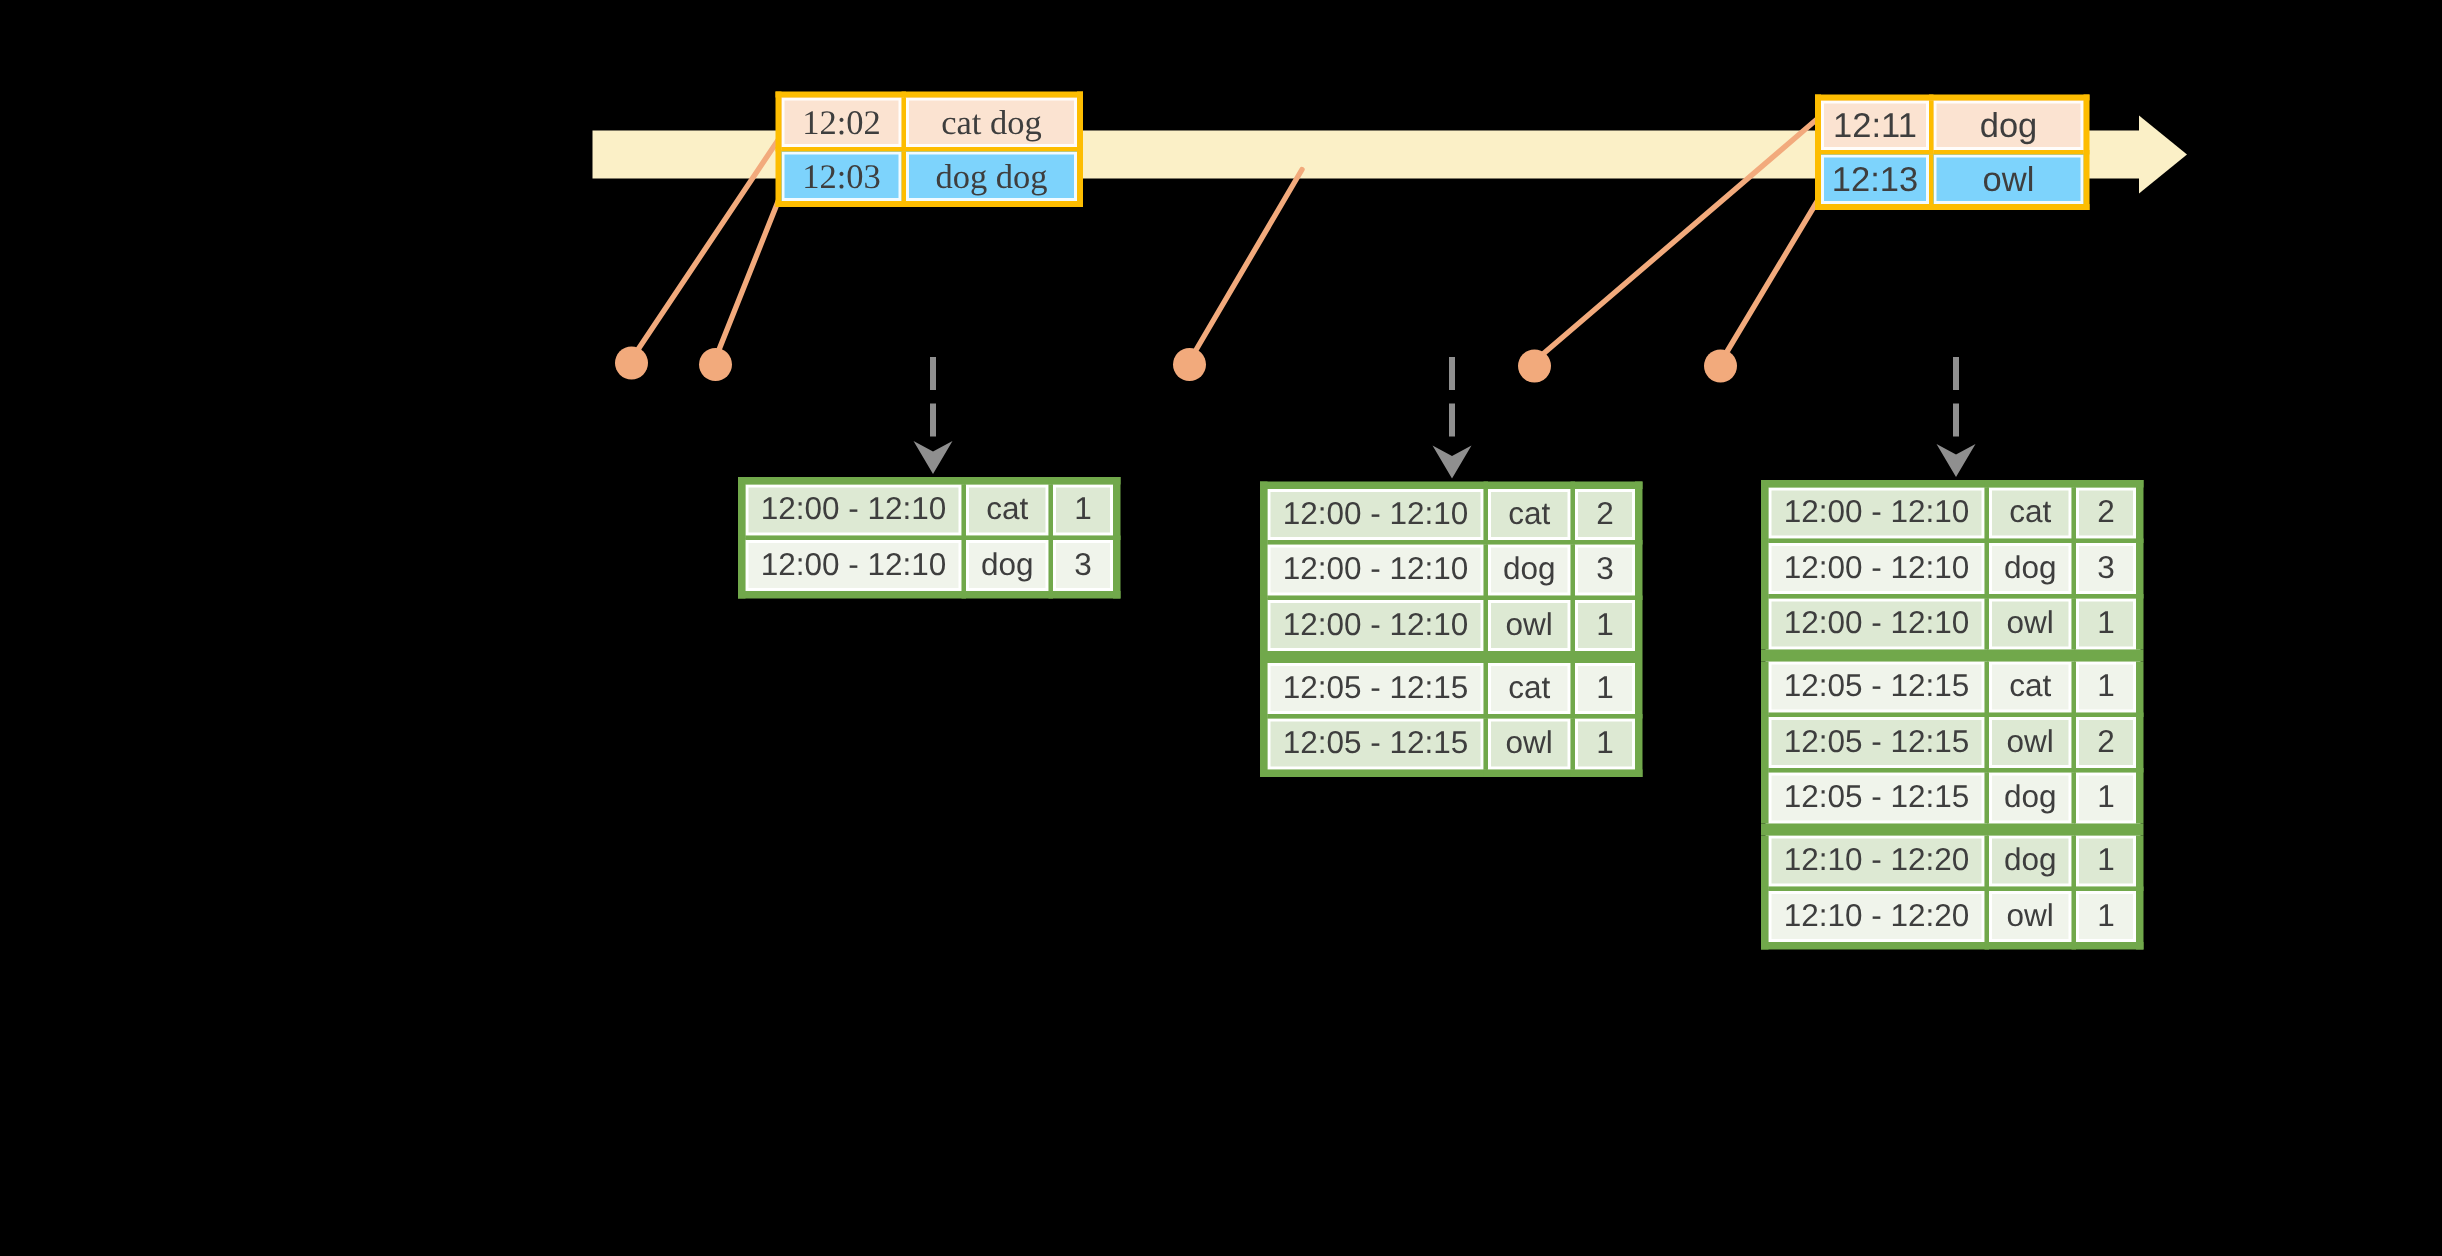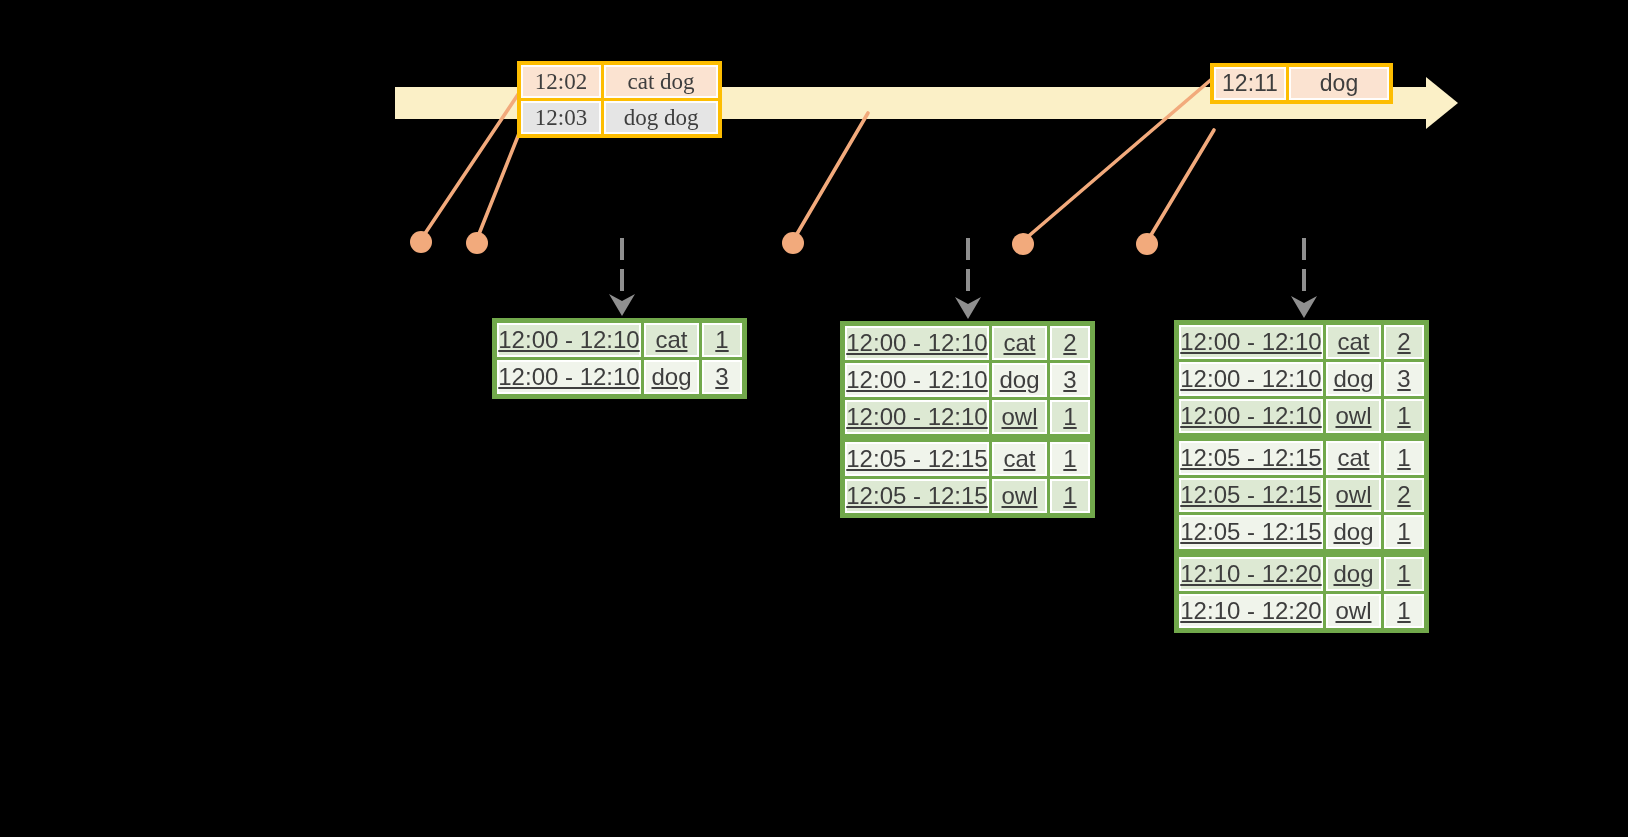--- a/index.html
+++ b/index.html
@@ -12,28 +12,28 @@
   td{padding:0;text-align:center;vertical-align:middle;white-space:nowrap;}
 
   
   .etable{border:4px solid #fdbd01;}
   .etable td{
     border:3px solid #fdbd01;
     box-shadow:inset 0 0 0 2px rgba(255,255,255,.9);
     height:33px;font-size:23px;color:#3e3e3e;
   }
   .etable tr.peach td{background:#fbe3d1;}
-  .etable tr.cream td{background:#e5e5e5;}
+  .etable tr.cream td{background:#7dd3fc;}
 
   
   .rtable{border:5px solid #71a84b;}
   .rtable td{
     border:3px solid #71a84b;
     box-shadow:inset 0 0 0 2px #ffffff;
-    height:34px;font-size:24px;color:#3e3e3e;text-decoration:underline;
+    height:34px;font-size:21px;color:#3e3e3e;
   }
   .rtable tr.dark td{background:#dde9d3;}
   .rtable tr.light td{background:#f0f4eb;}
   .rtable tr.group td{border-top-width:8px;}
 </style>
 </head>
 <body>
 
 <div id="canvas">
 
@@ -82,20 +82,24 @@
     </tr>
   </tbody>
     </table>
 
 
   <table class="etable" style="left:1210px;top:63px;padding-left:19px;">
     <tbody>
         <tr class="peach">
       <td style="width:72px">12:11</td>
       <td style="width:100px">dog</td>
+    </tr>
+    <tr class="cream">
+      <td>12:13</td>
+      <td>owl</td>
     </tr>
   </tbody>
     </table>
 
   <table class="rtable" style="left:492px;top:318px;">
     <tbody>
         <tr class="dark">
       <td style="width:144px">12:00 - 12:10</td>
       <td style="width:55px">cat</td>
       <td style="width:40px">1</td>

